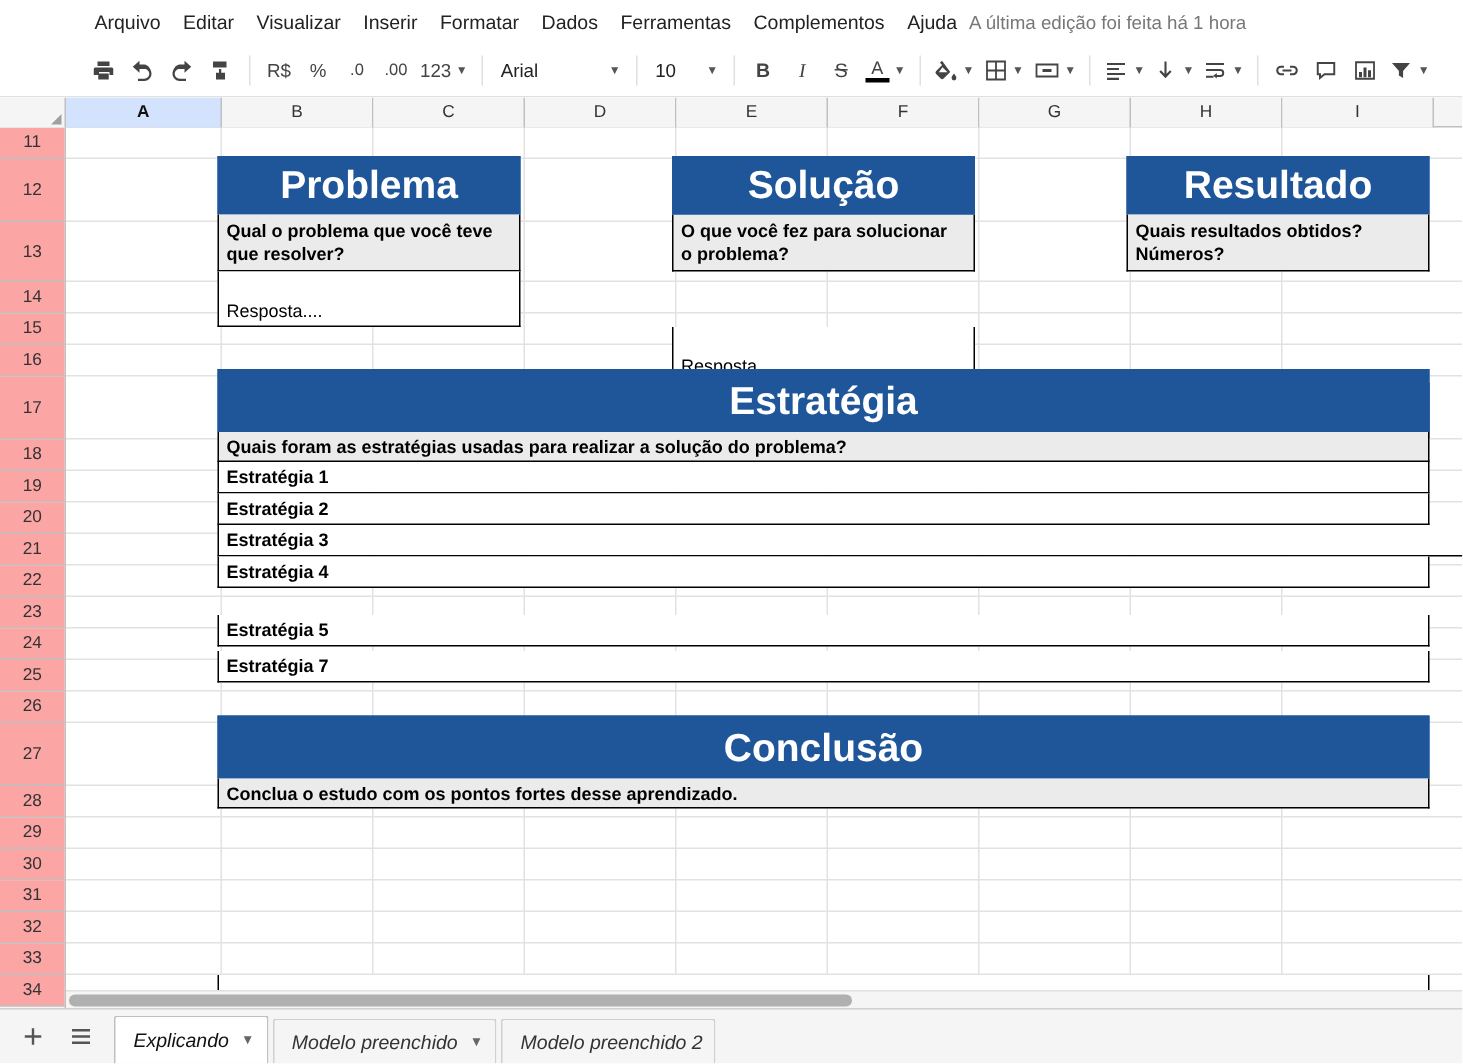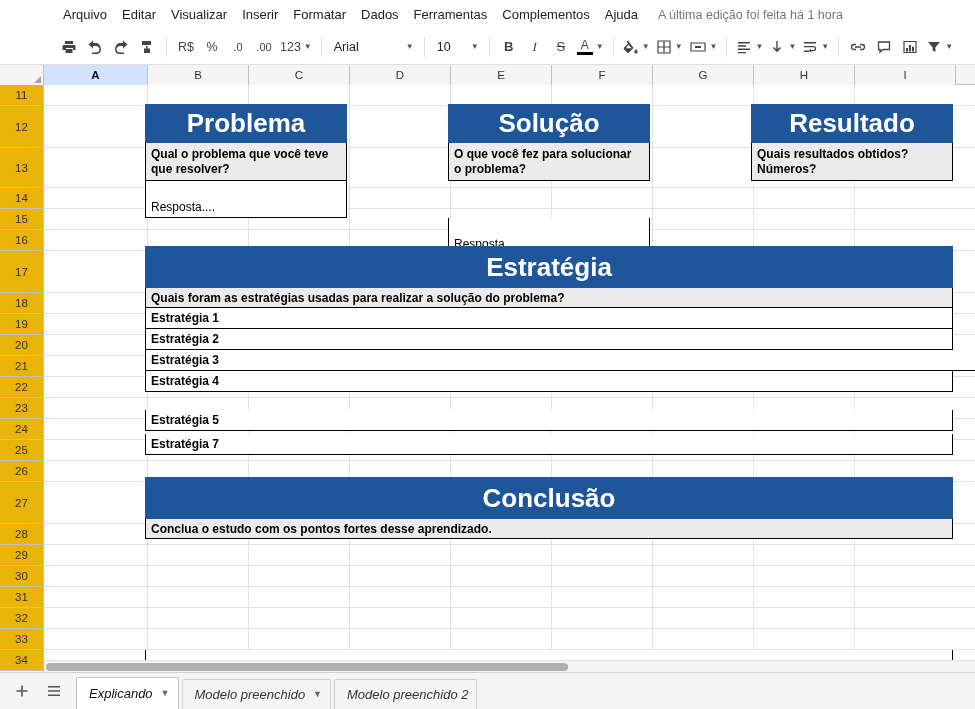--- a/index.html
+++ b/index.html
@@ -30,21 +30,21 @@
     flex: 0 0 auto;
   }
   .menu-item {
     padding: 3px 7px;
     margin-right: 1px;
     border-radius: 2px;
     cursor: default;
     white-space: nowrap;
   }
   .edit-status {
-    margin-left: 12px;
+    margin-left: 0;
     color: #777;
     font-size: 12.5px;
     white-space: nowrap;
   }
 
   
   .toolbar {
     height: 36px;
     display: flex;
     align-items: center;
@@ -156,21 +156,21 @@
     position: relative;
     z-index: 4;
   }
   .rowcell {
     height: 21px;
     line-height: 21px;
     text-align: center;
     font-size: 11.5px;
     color: #333;
     border-bottom: 1px solid #c0c0c0;
-    background: #eab308;
+    background: #fca5a5;
   }
   .canvas {
     flex: 1 1 auto;
     position: relative;
     background: #fff;
     overflow: hidden;
   }
   .gridlines { position: absolute; inset: 0; }
   .gl-v {
     position: absolute; top: 0; bottom: 0; width: 1px;

